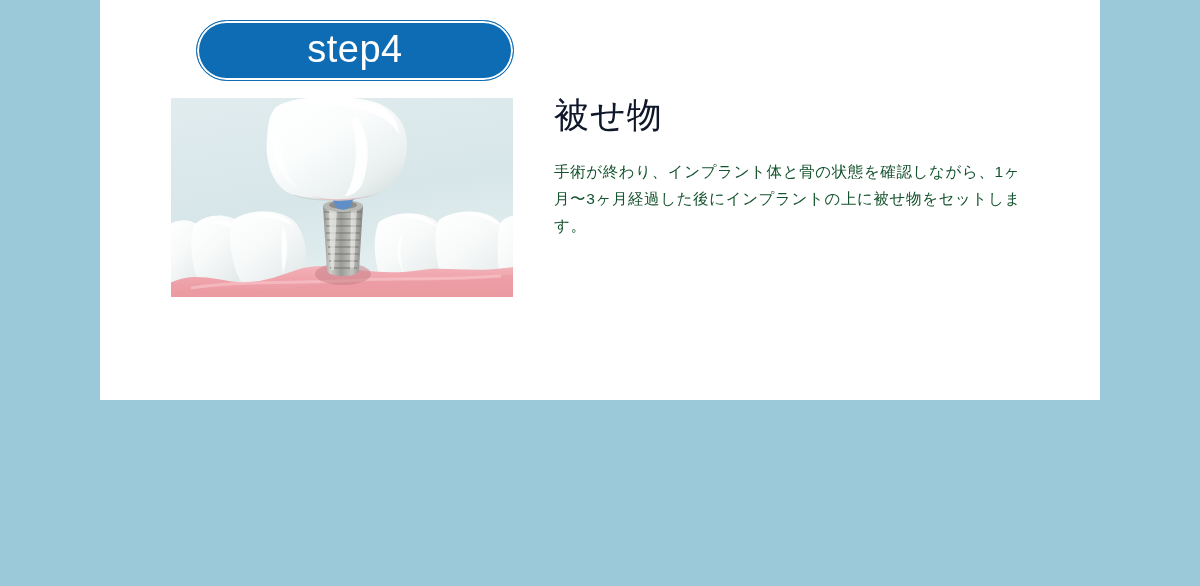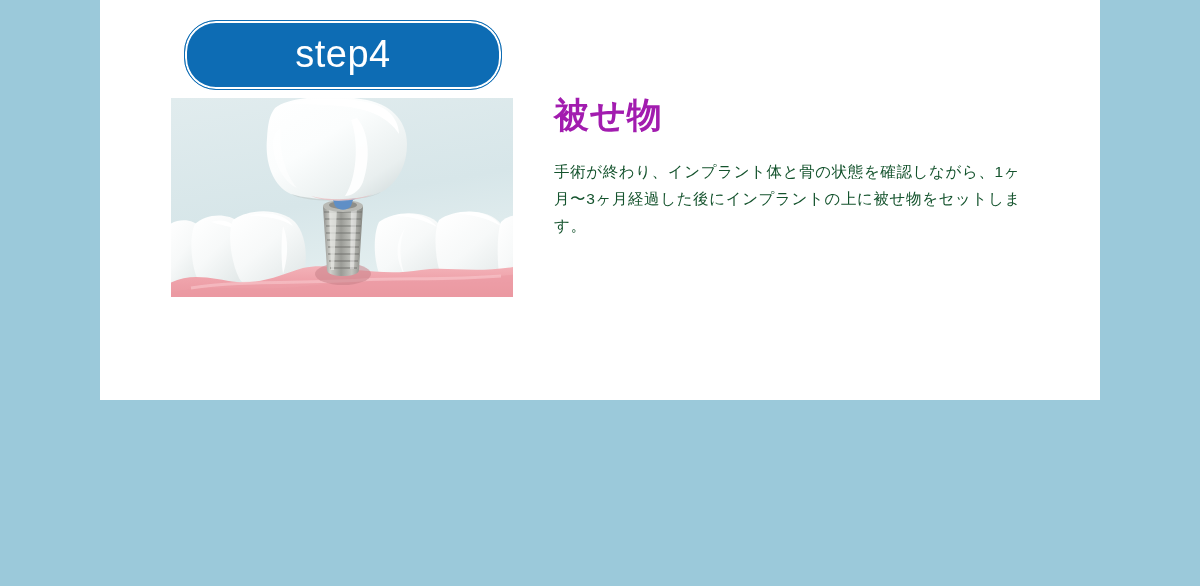--- a/index.html
+++ b/index.html
@@ -26,24 +26,24 @@
     left: 100px;
     top: 0;
     width: 1000px;
     height: 400px;
     background: #ffffff;
   }
 
   
   .step-pill {
     position: absolute;
-    left: 184px;
+    left: 196px;
     top: 20px;
     width: 318px;
-    height: 70px;
+    height: 61px;
     box-sizing: border-box;
     background: #0d6cb4;
     border-radius: 32px;
     border: 1px solid #0d6cb4;
     box-shadow: inset 0 0 0 2px #ffffff, inset 0 0 0 3px #0d6cb4;
     display: flex;
     align-items: center;
     justify-content: center;
   }
   .step-pill-label {
@@ -72,24 +72,24 @@
   }
 
   
   .text-col {
     position: absolute;
     left: 554px;
     top: 93px;
     width: 500px;
   }
   .title {
-    color: #a21caf;
+    color: #0f172a;
     font-size: 35px;
     line-height: 44px;
-    font-weight: 700;
+    font-weight: 400;
     margin: 0;
     letter-spacing: 1px;
   }
   .body-text {
     margin: 0;
     padding-top: 21px;
     color: #14532d;
     font-size: 15.5px;
     line-height: 27px;
     letter-spacing: 0.6px;

